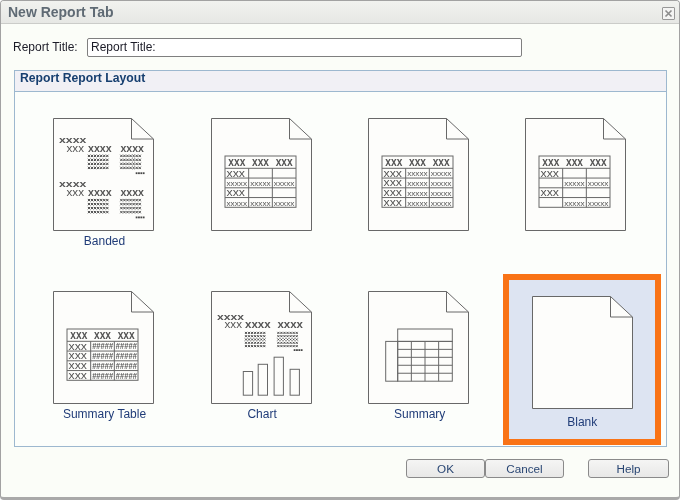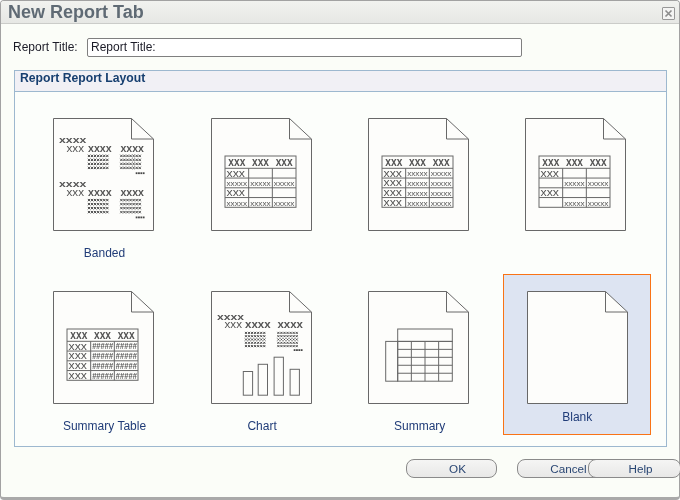--- a/index.html
+++ b/index.html
@@ -1,43 +1,43 @@
 <!DOCTYPE html>
 <html><head><meta charset="utf-8"><style>
 html,body { margin:0; padding:0; }
 body { width:680px; height:500px; font-family:"Liberation Sans",sans-serif; }
 .dlg { position:absolute; left:0; top:0; width:680px; height:500px;
   background:#fbfdf8; border:1px solid #a2a2a2; border-bottom:3px solid #a9a9a9;
   border-radius:4px; box-sizing:border-box; }
 .titlebar { position:absolute; left:0; top:0; right:0; height:22px;
   background:linear-gradient(#f1f2ef,#e6e7e4); border-bottom:1px solid #cbccc9; border-radius:3px 3px 0 0;
-  font-size:18px; font-weight:bold; color:#5f6a74; line-height:22px; padding-left:7px; }
+  font-size:14px; font-weight:bold; color:#5f6a74; line-height:22px; padding-left:7px; }
 .closebtn { position:absolute; right:4px; top:6px; width:11px; height:11px;
   line-height:0; border:1px solid #989898; background:#f4f4f3; border-radius:1px; }
 .closebtn svg { display:block; }
 .lbl { position:absolute; left:12px; top:39px; font-size:12px; color:#1c1c28; }
 .inp { position:absolute; left:86px; top:37px; width:430px; height:16px;
   border:1px solid #7f7f7f; border-radius:2px; background:#fff;
   font-size:12px; color:#1c1c28; padding:1px 0 0 3px; }
 .panel { position:absolute; left:13px; top:69px; width:651px; height:375px;
   border:1px solid #9db8cf; background:#fcfefb; }
 .phead { position:absolute; left:0; top:0; right:0; height:20px;
   background:#f1f0f5; border-bottom:1px solid #9db8cf;
   font-size:12.2px; font-weight:bold; color:#163e6f; line-height:15px; padding-left:5px; }
 .cell { position:absolute; width:147px; height:161px; }
-.cell-sel { background:#dde4f2; border:1px solid #f97316; width:145.8px; height:159.5px; }
+.cell-sel { background:#dde4f2; border:6px solid #f97316; width:145.8px; height:159.5px; }
 .cell svg.pg { position:absolute; left:22px; top:17px; }
 .cell-sel svg.pg { left:22.3px; top:16.4px; }
-.clabel { position:absolute; left:0; top:145px; width:100%; text-align:center;
+.clabel { position:absolute; left:0; top:133px; width:100%; text-align:center;
   font-size:12px; line-height:15px; color:#203c78; }
 .cell-sel .clabel { top:135px; }
 .btn { position:absolute; top:458px; width:77px; height:15px;
-  border:1px solid #8a8a8a; border-radius:8px;
+  border:1px solid #8a8a8a; border-radius:3px;
   background:linear-gradient(#f5f5f4,#e8e8e7);
-  font-size:11.7px; color:#294673; text-align:center; padding-top:1.5px;padding-left:12px; }
+  font-size:11.7px; color:#294673; text-align:center; padding-top:1.5px; }
 svg text { font-family:"Liberation Sans",sans-serif; }
 </style></head>
 <body>
 <div class="dlg">
 <div class="titlebar">New Report Tab<div class="closebtn">
         <svg width="11" height="11">
           <path d="M2.5,2.5 L8.5,8.5 M8.5,2.5 L2.5,8.5" stroke="#8c8c8c" stroke-width="1.6"></path>
         </svg>
       </div></div>
 <div class="lbl">Report Title:</div>
@@ -214,14 +214,14 @@
       <div class="clabel">Summary</div>
     </div>
 <div class="cell cell-sel" style="left:502.4px;top:272.5px">
       <svg width="101" height="113" viewBox="0 0 101 113" class="pg">
 <path d="M0.5,0.5 H78.5 L100.5,21 V112.5 H0.5 Z" fill="#fdfdfb" stroke="#686868"></path>
 <path d="M78.5,0.5 V21 H100.5" fill="none" stroke="#686868"></path>
 </svg>
       <div class="clabel">Blank</div>
     </div>
 <div class="btn" style="left:405px">OK</div>
-<div class="btn" style="left:516px">Cancel</div>
+<div class="btn" style="left:484px">Cancel</div>
 <div class="btn" style="left:587px;width:79px">Help</div>
 </div>
 </body></html>

